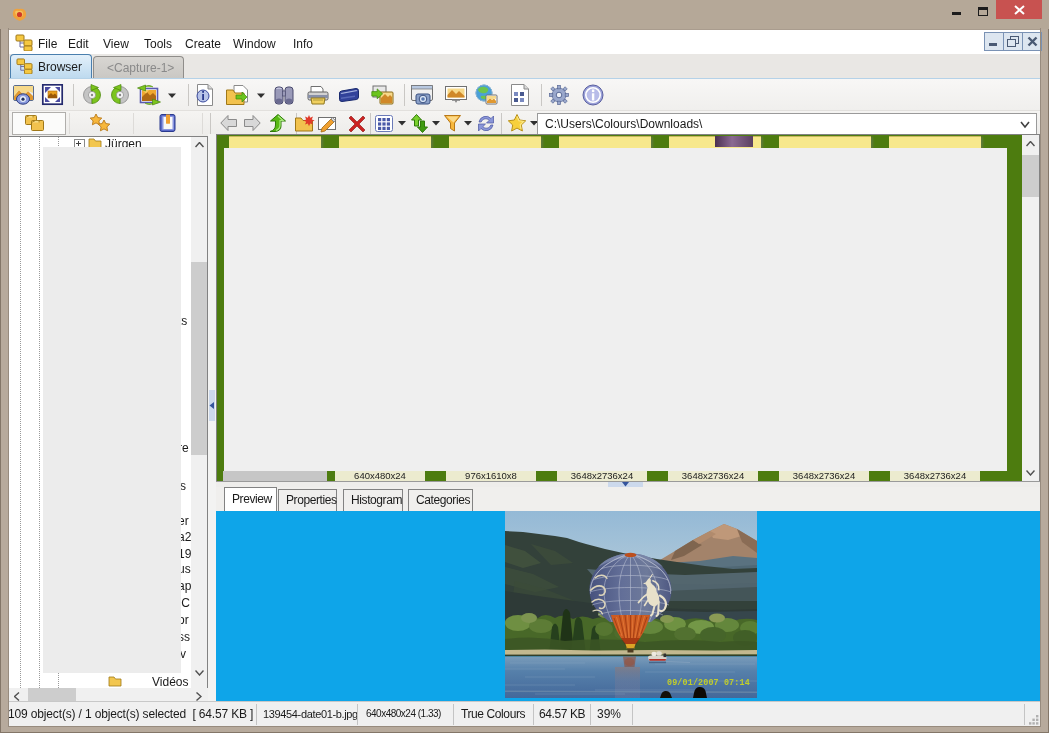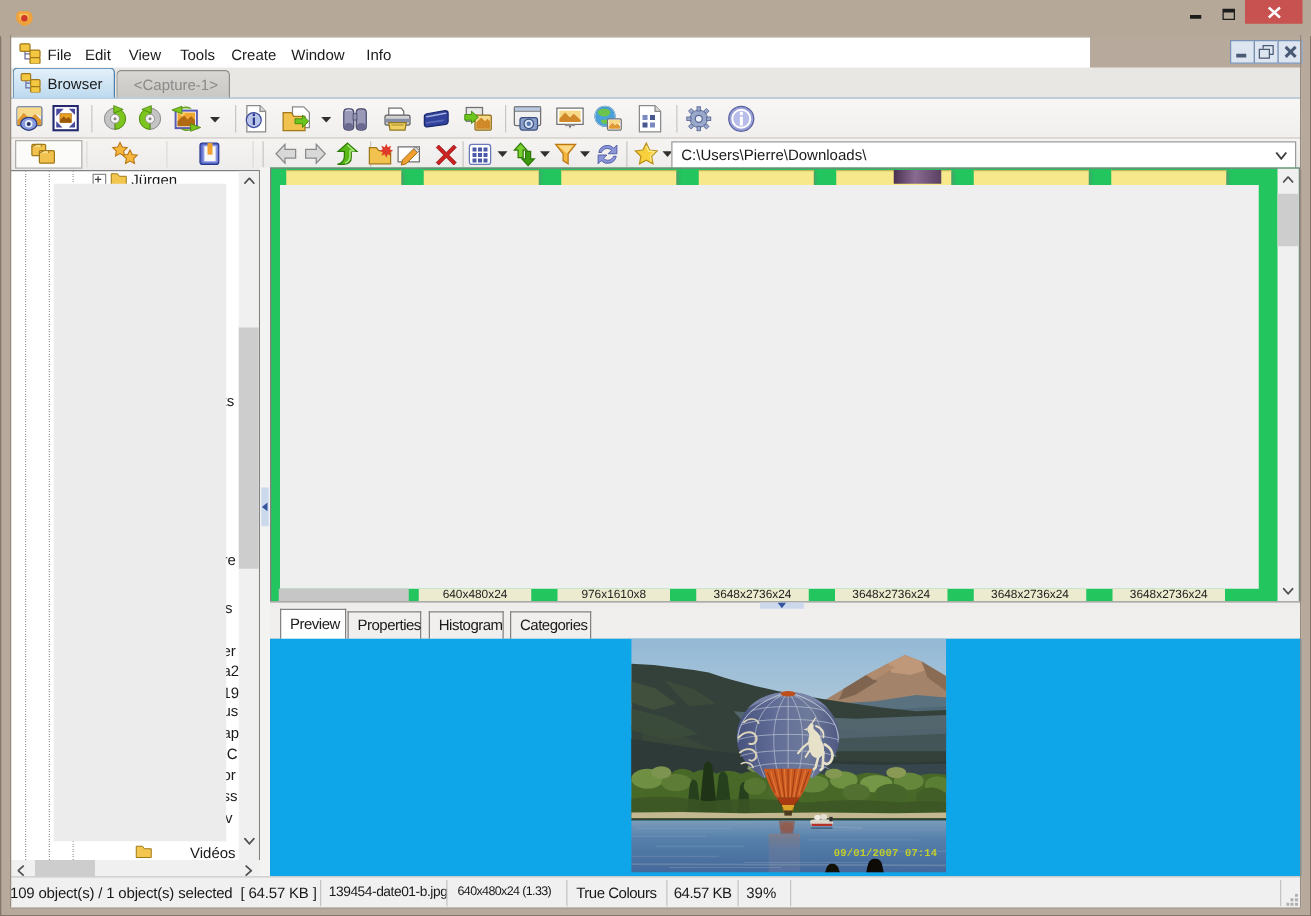--- a/index.html
+++ b/index.html
@@ -29,21 +29,21 @@
 
   <div class="abs" style="left:978px;top:7px;width:8px;height:5px;border:1.5px solid #1c1c1c;border-top-width:3px;"></div>
 
   <div class="abs" style="left:996px;top:0;width:46px;height:19px;background:#c85250;">
     <svg class="abs" style="left:18px;top:5px" width="11" height="10" viewBox="0 0 11 10">
       <path d="M1 1 L10 9 M10 1 L1 9" stroke="#fff" stroke-width="2"></path>
     </svg>
   </div>
 </div>
 
-<div class="abs" id="menubar" style="left:8px;top:29px;width:864px;height:25px;background:#ffffff;border-top:1px solid #a99c8e;">
+<div class="abs" id="menubar" style="left:8px;top:29px;width:1033px;height:25px;background:#ffffff;border-top:1px solid #a99c8e;">
   <svg class="abs" style="left:7px;top:4px" width="18" height="17" viewBox="0 0 18 17">
     <g stroke="#6a6aa0" stroke-width="1" fill="none">
         <path d="M5 5 L5 13 L9 13 M5 9 L9 9"></path>
       </g>
     <g>
       <rect x="1" y="1" width="8" height="6" rx="1" fill="#f5c842" stroke="#a07818"></rect>
       <rect x="9" y="6" width="8" height="6" rx="1" fill="#f5c842" stroke="#a07818"></rect>
       <rect x="9" y="12" width="8" height="5" rx="1" fill="#f5c842" stroke="#a07818"></rect>
     </g>
   </svg>
@@ -347,21 +347,21 @@
     <rect x="493" y="2" width="1" height="21" fill="#c9c7c4"></rect>
 
     <g transform="translate(500,3)">
       <path d="M9 0.5 L11.7 6 L17.7 6.8 L13.3 11 L14.4 17 L9 14.1 L3.6 17 L4.7 11 L0.3 6.8 L6.3 6 Z" fill="#f7d03c" stroke="#b8901a"></path>
       <path d="M9 2.5 L11 6.8 L15.6 7.4 L12.2 10.6 L13 15.2" fill="none" stroke="#fbe88a" stroke-width="1.1"></path>
     </g>
     <path d="M522 10 L530 10 L526 14.5 Z" fill="#303030"></path>
   </svg>
 
   <div class="abs" style="left:529px;top:2px;width:498px;height:21px;background:#fff;border:1px solid #9a9a9a;">
-    <div class="abs t12" style="left:7px;top:3px;">C:\Users\Pierre\Downloads\</div>
+    <div class="abs t12" style="left:7px;top:3px;">C:\Users\Colours\Downloads\</div>
     <svg class="abs" style="left:482px;top:7px" width="10" height="8" viewBox="0 0 10 8">
         <path d="M1 1 L5 6 L9 1" stroke="#404040" stroke-width="1.6" fill="none"></path>
       </svg>
   </div>
 </div>
 
 <div class="abs" id="tree" style="left:8px;top:136px;width:200px;height:567px;background:#ffffff;border-right:1px solid #828282;border-top:1px solid #828282;box-sizing:border-box;">
 
   <div class="abs" style="left:12px;top:0;width:1px;height:552px;background-image:repeating-linear-gradient(#9a9a9a 0 1px,transparent 1px 2px);"></div>
   <div class="abs" style="left:31px;top:0;width:1px;height:552px;background-image:repeating-linear-gradient(#9a9a9a 0 1px,transparent 1px 2px);"></div>
@@ -418,21 +418,21 @@
 </div>
 
 <div class="abs" style="left:208px;top:134px;width:8px;height:569px;background:#f3f3f2;"></div>
 
 <div class="abs" style="left:209px;top:390px;width:6px;height:31px;background:#ccd9ec;">
   <svg class="abs" style="left:0px;top:12px" width="6" height="7" viewBox="0 0 6 7">
       <path d="M5 0 L5 7 L0.5 3.5 Z" fill="#34549c"></path>
     </svg>
 </div>
 
-<div class="abs" id="browser" style="left:216px;top:134px;width:824px;height:348px;background:#22c55e;border:1px solid #828282;box-sizing:border-box;">
+<div class="abs" id="browser" style="left:216px;top:134px;width:824px;height:348px;background:#4d7c0f;border:1px solid #828282;box-sizing:border-box;">
   <div class="abs" style="left:12px;top:1px;width:92px;height:11px;background:#f7e88c;border-top:1px solid #c8b85c;box-shadow:2px 1px 2px rgba(120,120,120,0.45);"></div>
   <div class="abs" style="left:122px;top:1px;width:92px;height:11px;background:#f7e88c;border-top:1px solid #c8b85c;box-shadow:2px 1px 2px rgba(120,120,120,0.45);"></div>
   <div class="abs" style="left:232px;top:1px;width:92px;height:11px;background:#f7e88c;border-top:1px solid #c8b85c;box-shadow:2px 1px 2px rgba(120,120,120,0.45);"></div>
   <div class="abs" style="left:342px;top:1px;width:92px;height:11px;background:#f7e88c;border-top:1px solid #c8b85c;box-shadow:2px 1px 2px rgba(120,120,120,0.45);"></div>
   <div class="abs" style="left:452px;top:1px;width:92px;height:11px;background:#f7e88c;border-top:1px solid #c8b85c;box-shadow:2px 1px 2px rgba(120,120,120,0.45);"></div>
   <div class="abs" style="left:498px;top:1px;width:38px;height:11px;background:linear-gradient(90deg,#4a3050,#8a6a92 45%,#5a4060);"></div>
   <div class="abs" style="left:562px;top:1px;width:92px;height:11px;background:#f7e88c;border-top:1px solid #c8b85c;box-shadow:2px 1px 2px rgba(120,120,120,0.45);"></div>
   <div class="abs" style="left:672px;top:1px;width:92px;height:11px;background:#f7e88c;border-top:1px solid #c8b85c;box-shadow:2px 1px 2px rgba(120,120,120,0.45);"></div>
 
   <div class="abs" style="left:7px;top:13px;width:783px;height:323px;background:#efefef;"></div>

